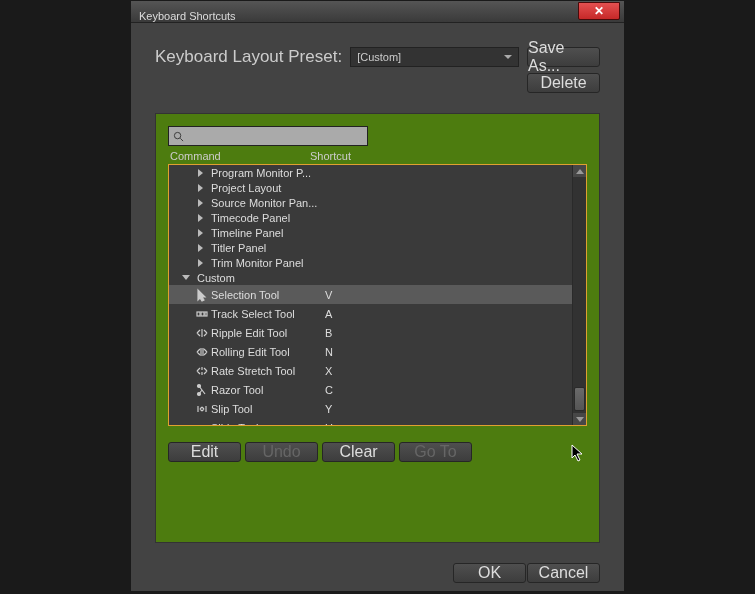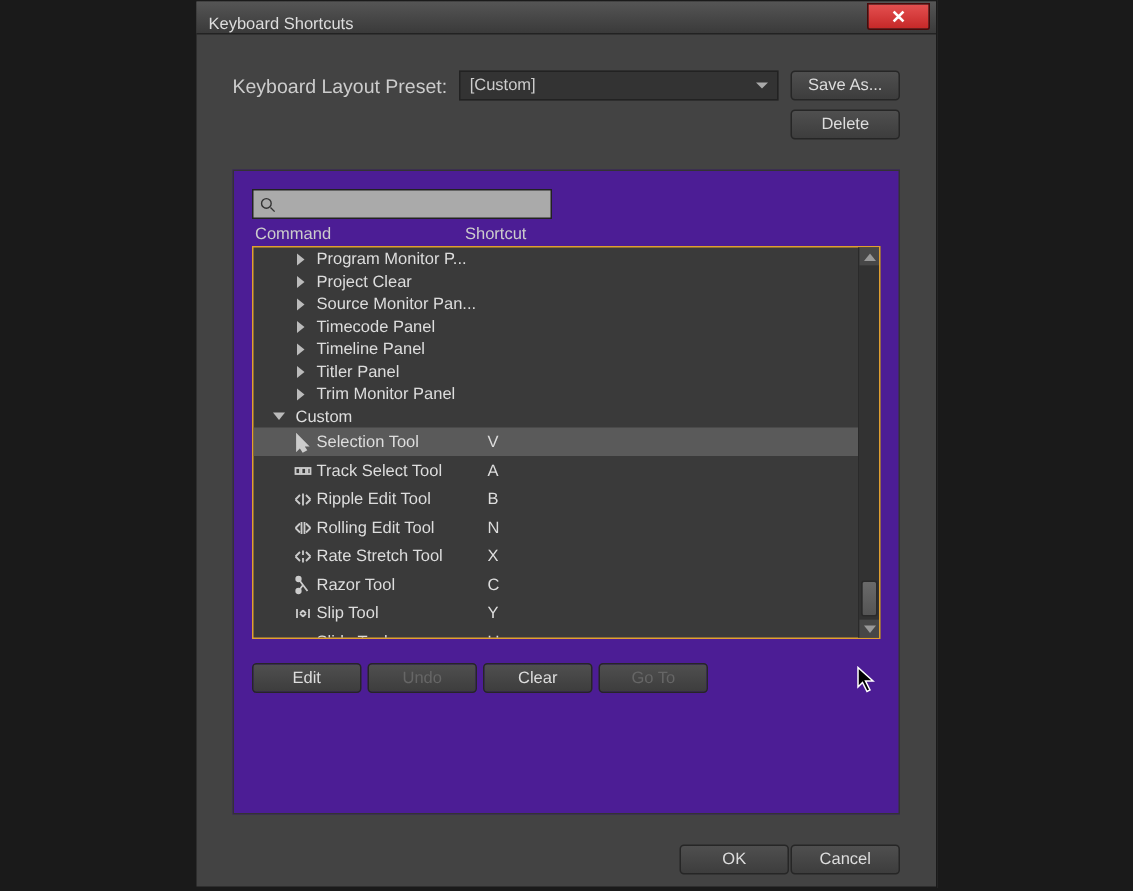--- a/index.html
+++ b/index.html
@@ -51,21 +51,21 @@
   }
   .content {
     padding: 24px 24px 10px 24px;
   }
   .row1 {
     display: flex;
     align-items: center;
     gap: 8px;
     margin-bottom: 6px;
   }
-  .preset-label { color: #ccc; font-size: 13px; }
+  .preset-label { color: #ccc; font-size: 17px; }
   .preset-select {
     flex: 1;
     height: 20px;
     background: #333;
     border: 1px solid #222;
     color: #ccc;
     display: flex;
     align-items: center;
     justify-content: space-between;
     padding: 0 6px;
@@ -77,31 +77,31 @@
     border-right: 4px solid transparent;
     border-top: 4px solid #aaa;
   }
   .btn {
     width: 73px;
     height: 20px;
     background: linear-gradient(#4f4f4f, #3d3d3d);
     border: 1px solid #262626;
     border-radius: 3px;
     color: #ddd;
-    font-size: 11px;
+    font-size: 16px;
     display: flex;
     align-items: center;
     justify-content: center;
     cursor: pointer;
   }
   .btn.disabled { color: #666; cursor: default; }
   .row2 { display: flex; justify-content: flex-end; margin-bottom: 20px; }
   .inner-panel {
     border: 1px solid #333;
-    background: #4c1d95;
+    background: #4d7c0f;
     padding: 12px;
     height: 430px;
     display: flex;
     flex-direction: column;
   }
   .search-box {
     width: 200px;
     height: 20px;
     background: #aaa;
     border: 1px solid #222;
@@ -271,21 +271,21 @@
               </span>
               <span style="width:6px"></span>
               <span class="label">Program Monitor P...</span>
             </div>
             <div class="tree-row panel-row">
               <span class="indent1"></span>
               <span class="disclosure">
                 <span class="tri-right"></span>
               </span>
               <span style="width:6px"></span>
-              <span class="label">Project Clear</span>
+              <span class="label">Project Layout</span>
             </div>
             <div class="tree-row panel-row">
               <span class="indent1"></span>
               <span class="disclosure">
                 <span class="tri-right"></span>
               </span>
               <span style="width:6px"></span>
               <span class="label">Source Monitor Pan...</span>
             </div>
             <div class="tree-row panel-row">

